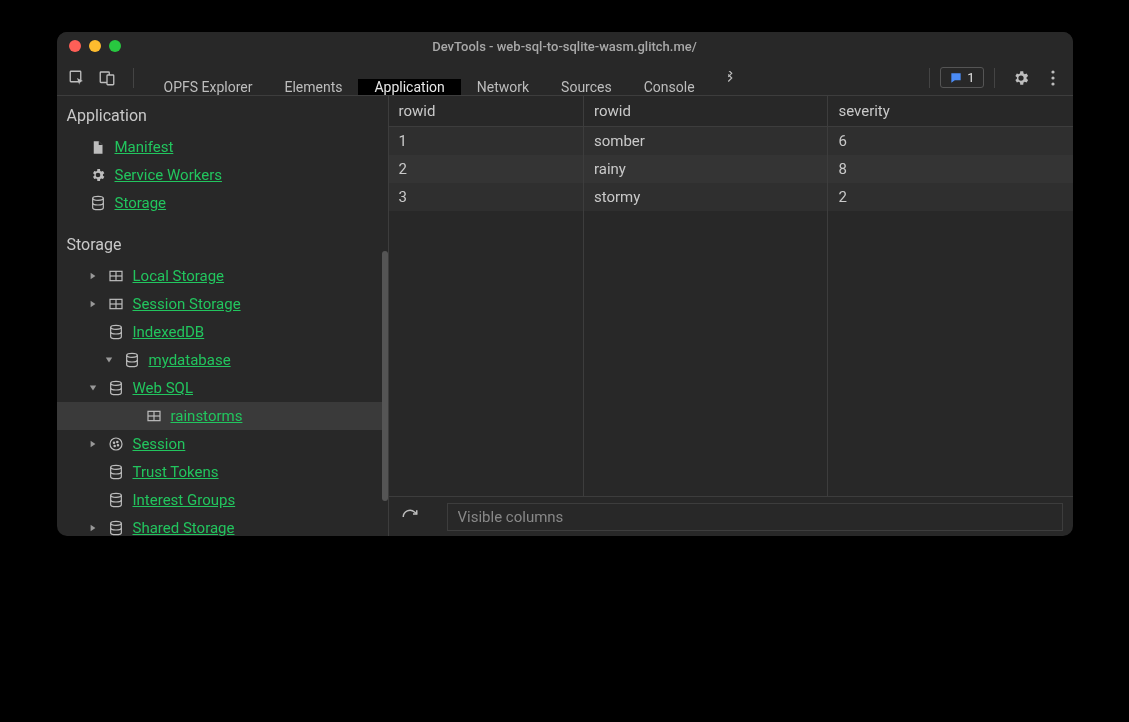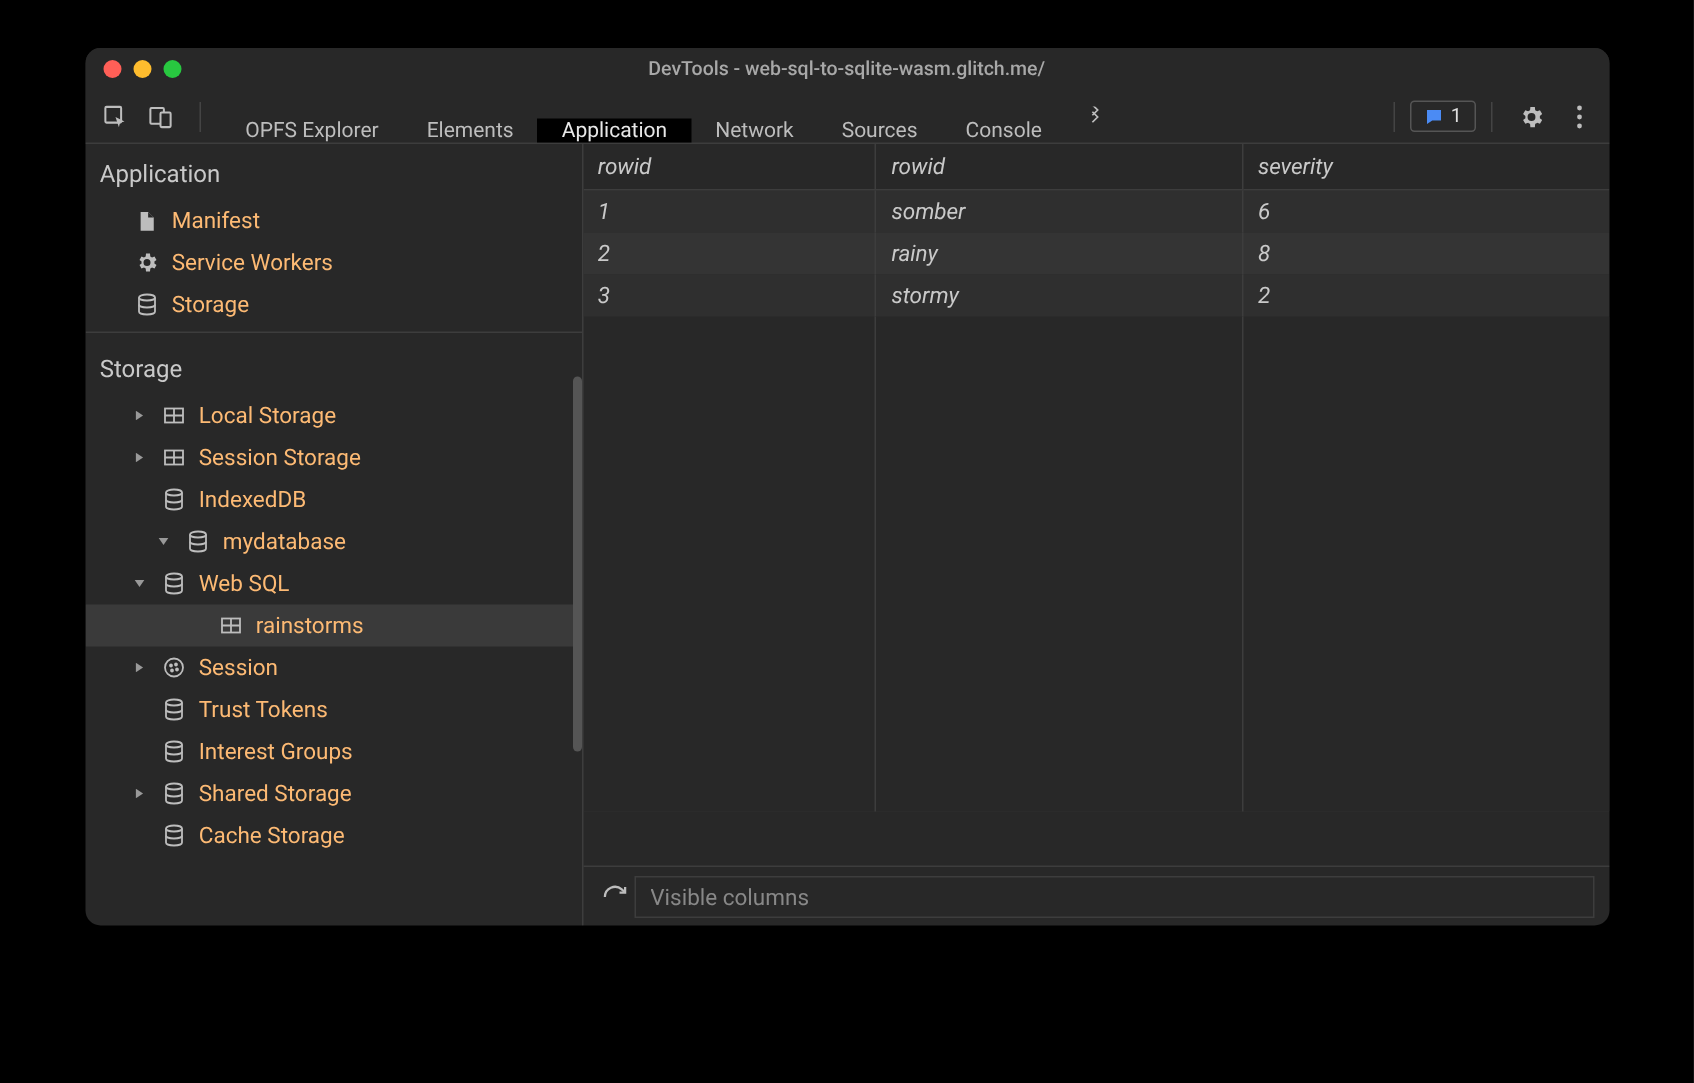--- a/index.html
+++ b/index.html
@@ -1,17 +1,17 @@
 <!DOCTYPE html>
 <html><head>
   <meta charset="utf-8">
   <style>
     * { margin: 0; padding: 0; box-sizing: border-box; font-family: -apple-system, BlinkMacSystemFont, "Segoe UI", Roboto, sans-serif; }
     body { background: #000; width: 1129px; height: 722px; display: flex; align-items: flex-start; justify-content: center; padding-top: 32px; }
-    .window { width: 1016px; height: 585px; background: #282828; border-radius: 10px; overflow: hidden; box-shadow: 0 20px 60px rgba(0,0,0,0.9); display: flex; flex-direction: column; }
+    .window { width: 1016px; height: 504px; background: #282828; border-radius: 10px; overflow: hidden; box-shadow: 0 20px 60px rgba(0,0,0,0.9); display: flex; flex-direction: column; }
     .titlebar { height: 28px; display: flex; align-items: center; padding: 0 12px; background: #282828; position: relative; }
     .traffic-lights { display: flex; gap: 8px; }
     .tl { width: 12px; height: 12px; border-radius: 50%; }
     .tl-red { background: #ff5f57; }
     .tl-yellow { background: #febc2e; }
     .tl-green { background: #28c840; }
     .window-title { position: absolute; left: 0; right: 0; text-align: center; font-size: 13px; color: #a8a8a8; font-weight: 500; pointer-events: none;}
     .toolbar { height: 36px; display: flex; align-items: stretch; background: #282828; border-bottom: 1px solid #3d3d3d; }
     .tb-left { display: flex; align-items: center; padding-left: 10px; gap: 10px; padding-right: 8px; }
     .tb-icon { width: 20px; height: 20px; display: flex; align-items: center; justify-content: center; color: #bdbdbd; }
@@ -22,38 +22,38 @@
     .tb-more { display: flex; align-items: center; padding: 0 12px; color: #bdbdbd; }
     .tb-right { margin-left: auto; display: flex; align-items: center; gap: 4px; padding-right: 8px; }
     .chat-badge { display: flex; align-items: center; gap: 4px; border: 1px solid #555; border-radius: 3px; padding: 2px 8px; font-size: 13px; color: #e0e0e0; }
     .chat-badge svg { color: #4b8bf4; }
     .gear { width: 32px; height: 32px; display: flex; align-items: center; justify-content: center; color: #bdbdbd; }
     .kebab { width: 24px; height: 32px; display: flex; align-items: center; justify-content: center; color: #bdbdbd; }
     .content { flex: 1; display: flex; min-height: 0; }
     .sidebar { width: 332px; border-right: 1px solid #3d3d3d; display: flex; flex-direction: column; overflow-y: auto; position: relative; }
     .sidebar-track { position: absolute; right: 0; top: 155px; width: 6px; height: 250px; background: #555; border-radius: 3px; }
     .sb-section-title { font-size: 16px; color: #c9c9c9; padding: 10px 10px 8px 10px; }
-    .sb-item { display: flex; align-items: center; gap: 8px; padding: 5px 0 5px 32px; font-size: 15px; color: #fdba74; cursor: pointer; }
+    .sb-item { display: flex; align-items: center; gap: 8px; padding: 5px 0 5px 32px; font-size: 15px; color: #22c55e; cursor: pointer; text-decoration: underline; }
     .sb-item .arrow { width: 10px; display: inline-flex; color: #999; }
     .sb-item.level2 { padding-left: 48px; }
     .sb-item.level3 { padding-left: 70px; }
     .sb-item.selected { background: #3a3a3a; }
     .sb-divider { height: 1px; background: #3d3d3d; margin: 4px 0; }
     .icon-slot { width: 18px; height: 18px; display: inline-flex; align-items: center; justify-content: center; color: #bdbdbd; flex-shrink: 0; }
     .main { flex: 1; display: flex; flex-direction: column; }
-    .table-wrap { flex: 1; overflow: auto; font-style: italic; }
+    .table-wrap { flex: 1; overflow: auto; }
     table { width: 100%; border-collapse: collapse; font-size: 15px; color: #c9c9c9; }
     th { text-align: left; font-weight: 400; padding: 6px 10px; border-right: 1px solid #3d3d3d; border-bottom: 1px solid #3d3d3d; background: #282828; }
     th:last-child { border-right: none; }
     td { padding: 5px 10px; border-right: 1px solid #3d3d3d; }
     td:last-child { border-right: none; }
     tbody tr:nth-child(odd) { background: #2f2f2f; }
     tbody tr:nth-child(even) { background: #343434; }
     .table-spacer td { height: 330px; background: #282828; vertical-align: top; }
-    .bottom-bar { height: 40px; border-top: 1px solid #3d3d3d; display: flex; align-items: center; padding: 0 10px; gap: 2px; }
+    .bottom-bar { height: 40px; border-top: 1px solid #3d3d3d; display: flex; align-items: center; padding: 0 10px; gap: 26px; }
     .reload-icon { width: 22px; height: 22px; display: flex; align-items: center; justify-content: center; color: #bdbdbd; }
     .filter-input { flex: 1; height: 28px; background: #282828; border: 1px solid #3d3d3d; color: #c9c9c9; font-size: 15px; padding: 0 10px; outline: none; }
     .filter-input::placeholder { color: #888; }
   </style>
 </head>
 <body>
 
 <div class="window">
   <div class="titlebar">
     <div class="traffic-lights">

